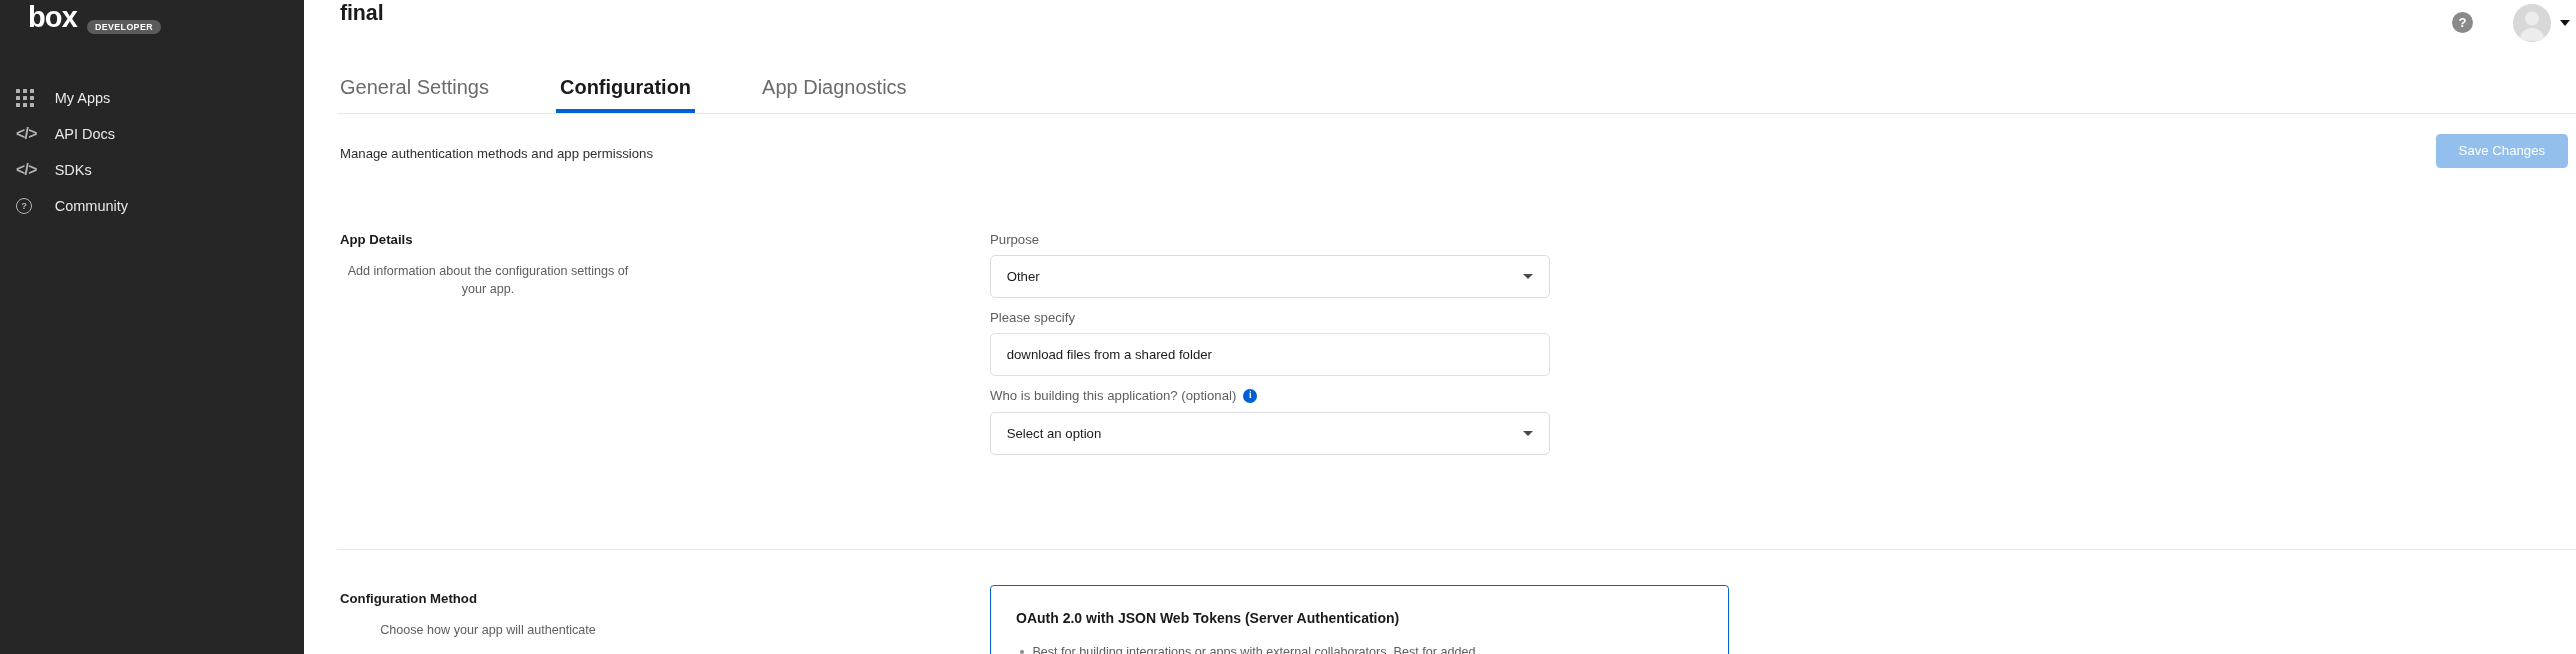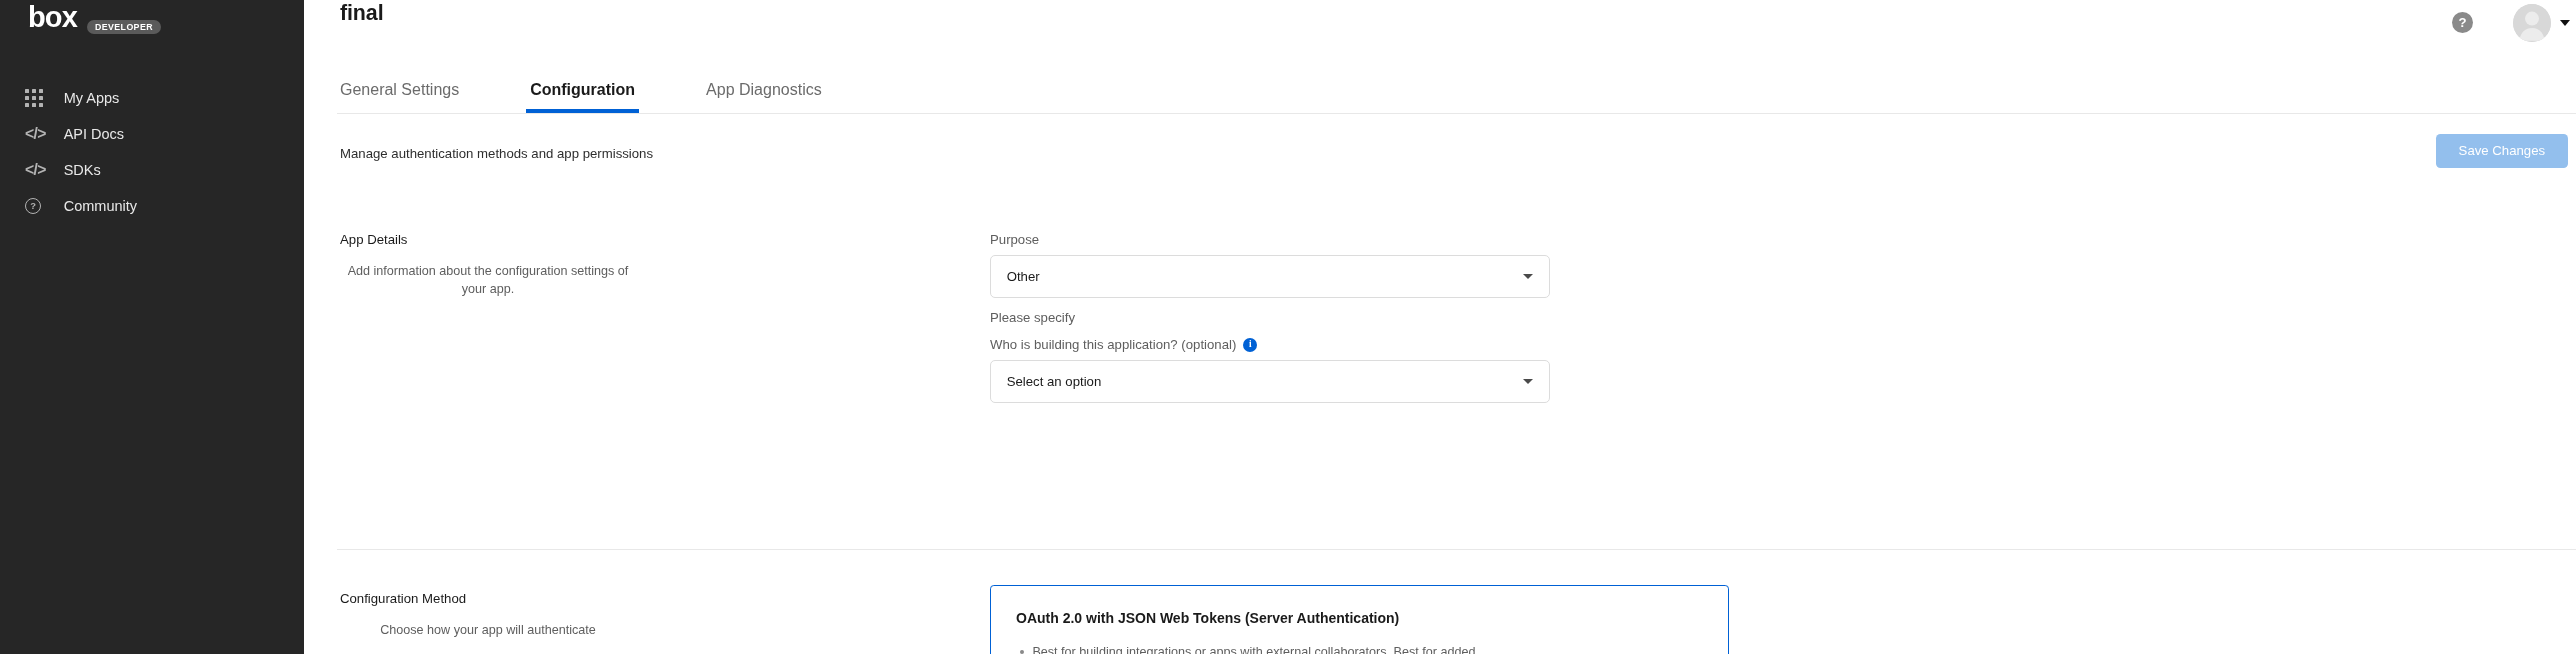--- a/index.html
+++ b/index.html
@@ -59,21 +59,21 @@
   .nav {
     position: absolute;
     top: 80px;
     left: 0;
     width: 100%;
   }
   .nav-item {
     display: flex;
     align-items: center;
     height: 36px;
-    padding-left: 25px;
+    padding-left: 16px;
     cursor: pointer;
     text-decoration: none;
   }
   .nav-icon {
     width: 28px;
     flex: 0 0 28px;
     display: flex;
     align-items: center;
     justify-content: flex-start;
     color: #b3b3b3;
@@ -175,21 +175,21 @@
   .tabs {
     position: absolute;
     left: 36px;
     top: 68px;
     display: flex;
     align-items: flex-end;
     height: 45px;
   }
   .tab {
     position: relative;
-    font-size: 16px;
+    font-size: 20px;
     color: #6b6b6b;
     padding: 0 0 14px 0;
     margin-right: 71px;
     cursor: pointer;
     white-space: nowrap;
   }
   .tab:last-child { margin-right: 0; }
   .tab.active { color: #1a1a1a; font-weight: 700; }
   .tab.active::after {
     content: "";
@@ -242,21 +242,21 @@
   .sec-auth { top: 591px; }
 
   .sec-left {
     position: absolute;
     left: 0;
     top: 0;
     width: 296px;
   }
   .sec-heading {
     font-size: 13.2px;
-    font-weight: 400;
+    font-weight: 700;
     color: #1a1a1a;
     margin-bottom: 15px;
     white-space: nowrap;
   }
   .sec-desc {
     font-size: 12.6px;
     color: #5e5e5e;
     line-height: 1.45;
     text-align: center;
   }
@@ -466,20 +466,21 @@
         <div class="field">
           <div class="field-label">Purpose</div>
           <div class="control">
             <span>Other</span>
             <span class="sel-caret"></span>
           </div>
         </div>
 
         <div class="field">
           <div class="field-label">Please specify</div>
+          <div class="control textinput" placeholder="">download files from a shared folder</div>
         </div>
 
         <div class="field">
           <div class="field-label">
             <span>Who is building this application? (optional)</span>
             <span class="info-icon">i</span>
           </div>
           <div class="control">
             <span>Select an option</span>
             <span class="sel-caret"></span>

